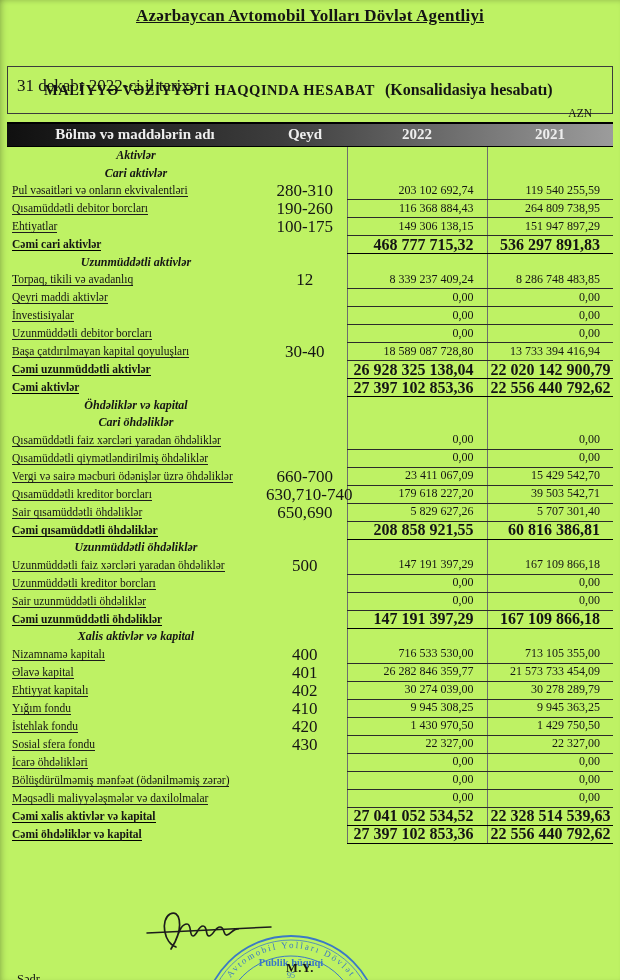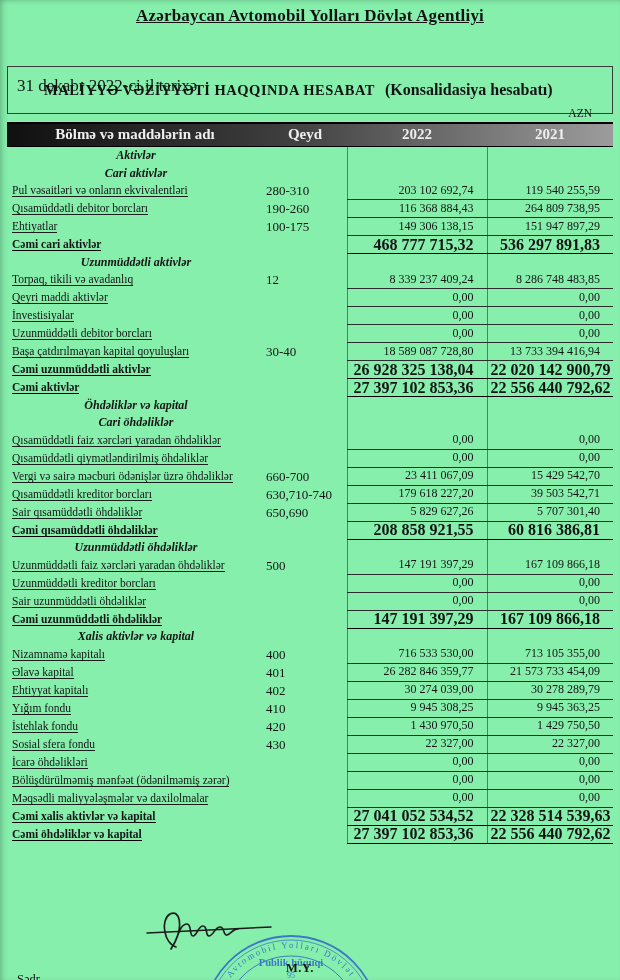--- a/index.html
+++ b/index.html
@@ -4,21 +4,21 @@
 <style>
   * { margin:0; padding:0; box-sizing:border-box; }
   html,body { background:#e9e9e7; }
   body {
     width:620px; height:980px;
     font-family:"Liberation Serif","DejaVu Serif",serif;
     color:#141414;
   }
   .page {
     position:relative; width:620px; height:980px;
-    background:#86efac; overflow:hidden;
+    background:#bef264; overflow:hidden;
     box-shadow: inset 5px 0 7px -4px rgba(0,0,0,.28), inset 0 4px 6px -4px rgba(0,0,0,.18);
   }
   .title {
     position:absolute; top:6px; left:0; width:100%;
     text-align:center; font-size:17px; font-weight:bold;
     text-decoration:underline; letter-spacing:.2px;
   }
   .subtitle-box {
     position:absolute; top:34px; left:7px; width:606px; height:48px;
     border:1px solid #3c3c3c;
@@ -47,21 +47,21 @@
     font-size:11.5px; line-height:13.5px;
     padding:1.5px 3px 2px; vertical-align:bottom;
     white-space:nowrap; overflow:visible;
   }
   td.c-name { padding-left:5px; }
   td.c-name .lbl { border-bottom:1px solid #1d1d1d; padding-bottom:0; }
   td.c-section {
     text-align:center; font-weight:bold; font-style:italic; font-size:12px;
     padding-top:2px;
   }
-  td.c-note { text-align:left; font-size:13px; }
+  td.c-note { text-align:center; font-size:17px; }
   td.c-val {
     text-align:right; font-size:12px; padding-right:13px;
     border-bottom:1px solid #2b2b2b; border-left:1px solid #6e6e6e;
   }
   td.c-val.novalue { border-bottom:none; }
   tr.row-total td { font-weight:bold; }
   tr.row-total td.c-val { border-bottom:1.6px solid #000; font-size:16px; }
   tr.row-total td.c-name .lbl { border-bottom:1.3px solid #000; }
 
   .sedr { position:absolute; top:928px; left:17px; font-size:12.5px;margin-top:44px; }

